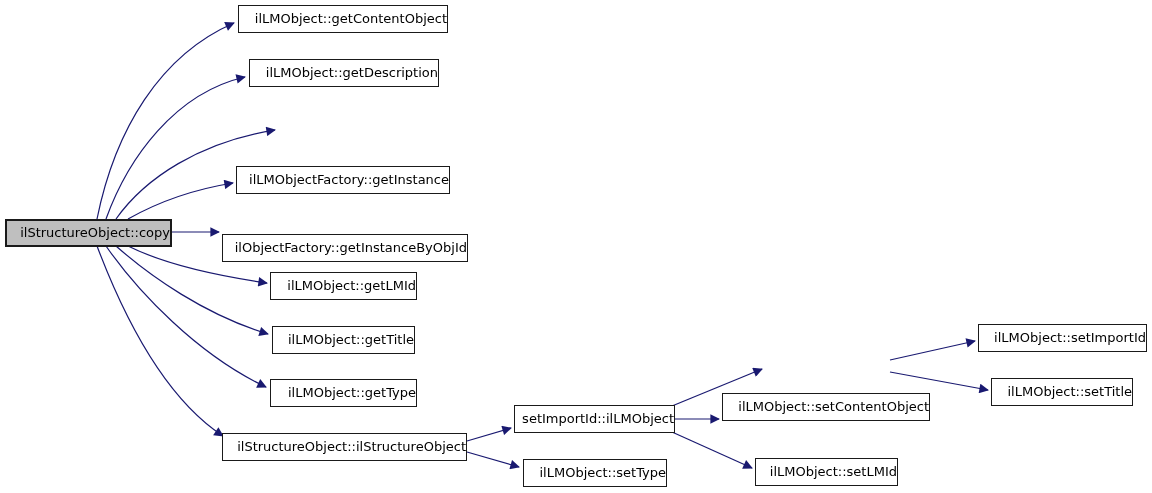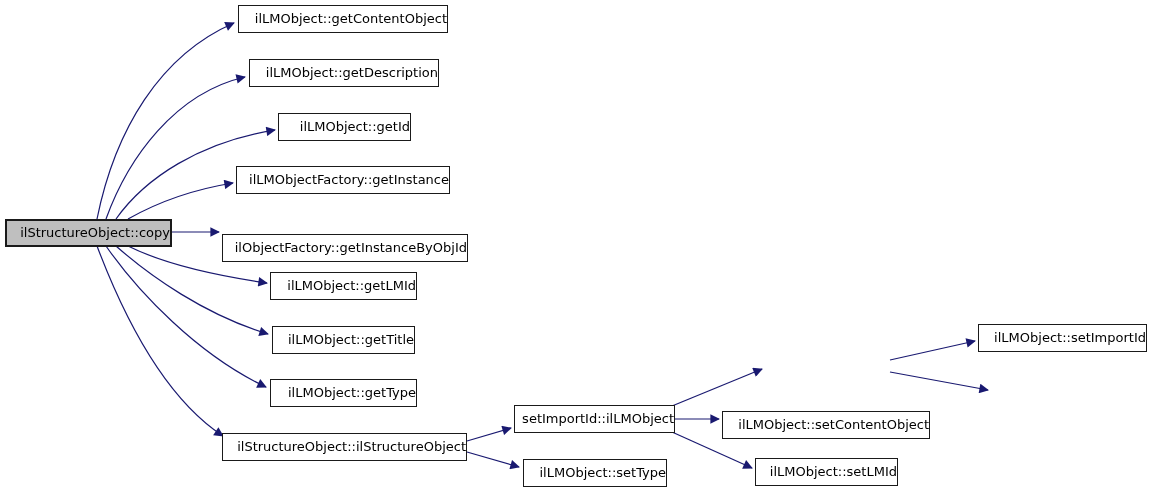--- a/index.html
+++ b/index.html
@@ -75,26 +75,26 @@
     <path class="edge" marker-end="url(#arrow)" d="M 672 406 L 762 369"></path>
     <path class="edge" marker-end="url(#arrow)" d="M 675 419 L 719 419"></path>
     <path class="edge" marker-end="url(#arrow)" d="M 672 432 L 752 468"></path>
     <path class="edge" marker-end="url(#arrow)" d="M 890 360 L 975 341"></path>
     <path class="edge" marker-end="url(#arrow)" d="M 890 372 L 988 390"></path>
   </svg>
 
   <div class="node highlight" style="left:5px;   top:219px; width:167px">ilStructureObject::copy</div>
   <div class="node" style="left:238px; top:5px;   width:210px">ilLMObject::getContentObject</div>
   <div class="node" style="left:249px; top:59px;  width:190px">ilLMObject::getDescription</div>
-  <div class="node" style="left:278px; top:113px; width:133px">ilLMObject::getId</div>
   <div class="node" style="left:236px; top:166px; width:214px">ilLMObjectFactory::getInstance</div>
   <div class="node" style="left:222px; top:234px; width:246px">ilObjectFactory::getInstanceByObjId</div>
   <div class="node" style="left:270px; top:272px; width:147px">ilLMObject::getLMId</div>
   <div class="node" style="left:272px; top:326px; width:143px">ilLMObject::getTitle</div>
   <div class="node" style="left:270px; top:379px; width:147px">ilLMObject::getType</div>
   <div class="node" style="left:222px; top:433px; width:245px">ilStructureObject::ilStructureObject</div>
   <div class="node" style="left:514px; top:405px; width:161px">setImportId::ilLMObject</div>
   <div class="node" style="left:523px; top:459px; width:144px">ilLMObject::setType</div>
-  <div class="node" style="left:722px; top:411px; width:208px">ilLMObject::setContentObject</div>
+  <div class="node" style="left:722px; top:393px; width:208px">ilLMObject::setContentObject</div>
   <div class="node" style="left:755px; top:458px; width:143px">ilLMObject::setLMId</div>
   <div class="node" style="left:978px; top:324px; width:169px">ilLMObject::setImportId</div>
+  <div class="node" style="left:991px; top:378px; width:142px">ilLMObject::setTitle</div>
 
 </div>
 
 </body></html>

